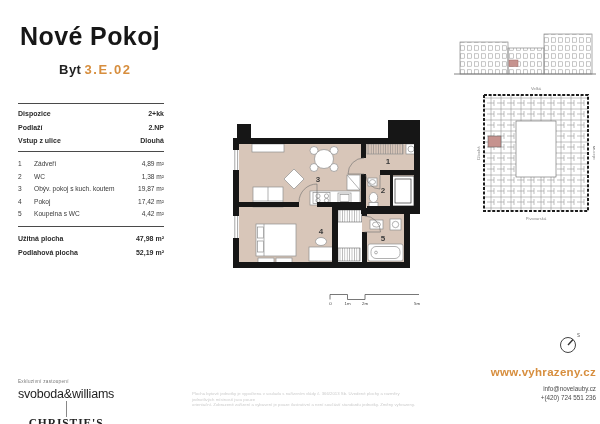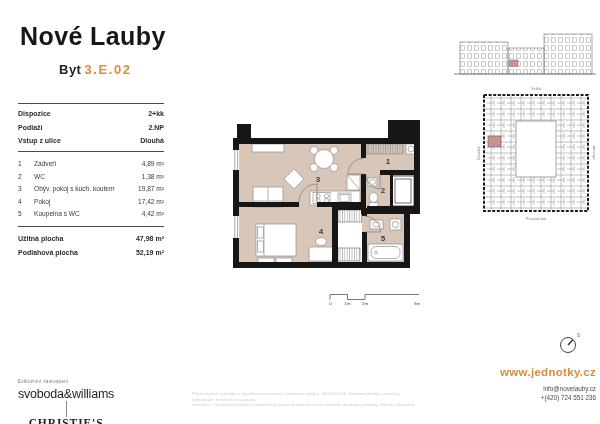--- a/index.html
+++ b/index.html
@@ -44,21 +44,21 @@
   .contact{position:absolute;right:4px;top:366px;width:160px;text-align:right;}
   .web{font-size:11.5px;font-weight:700;color:#d78e3e;letter-spacing:.3px;text-decoration:none;display:block;}
   .email{font-size:6.3px;color:#4a4a4a;margin-top:7px;display:block;text-decoration:none;}
   .phone{font-size:6.3px;color:#4a4a4a;margin-top:2px;display:block;text-decoration:none;}
 </style>
 </head>
 <body>
 
 <div class="page">
 
-  <div class="logo">Nové Lauby</div>
+  <div class="logo">Nové Pokoj</div>
   <div class="byt">
     <span>Byt</span><span class="num">3.E.02</span>
   </div>
 
   <div class="info">
     <div class="rule"></div>
     <div class="meta">
       <div class="meta-row">
         <span>Dispozice</span>
         <span>2+kk</span>
@@ -312,18 +312,18 @@
       </span>
     </div>
   </div>
 
   <div class="disclaimer">
     <div>Plocha bytové jednotky je vypočtena v souladu s nařízením vlády č. 366/2013 Sb. Uvedené plochy a rozměry jednotlivých místností jsou pouze</div>
     <div>orientační. Zobrazené zařízení a vybavení je pouze ilustrativní a není součástí standardu jednotky. Změny vyhrazeny.</div>
   </div>
 
   <div class="contact">
-    <a class="web" href="#">www.jednotky.cz</a>
+    <a class="web" href="#">www.vyhrazeny.cz</a>
     <a class="email" href="#">info@novelauby.cz</a>
     <a class="phone" href="#">+(420) 724 551 236</a>
   </div>
 
 </div>
 
 </body></html>

